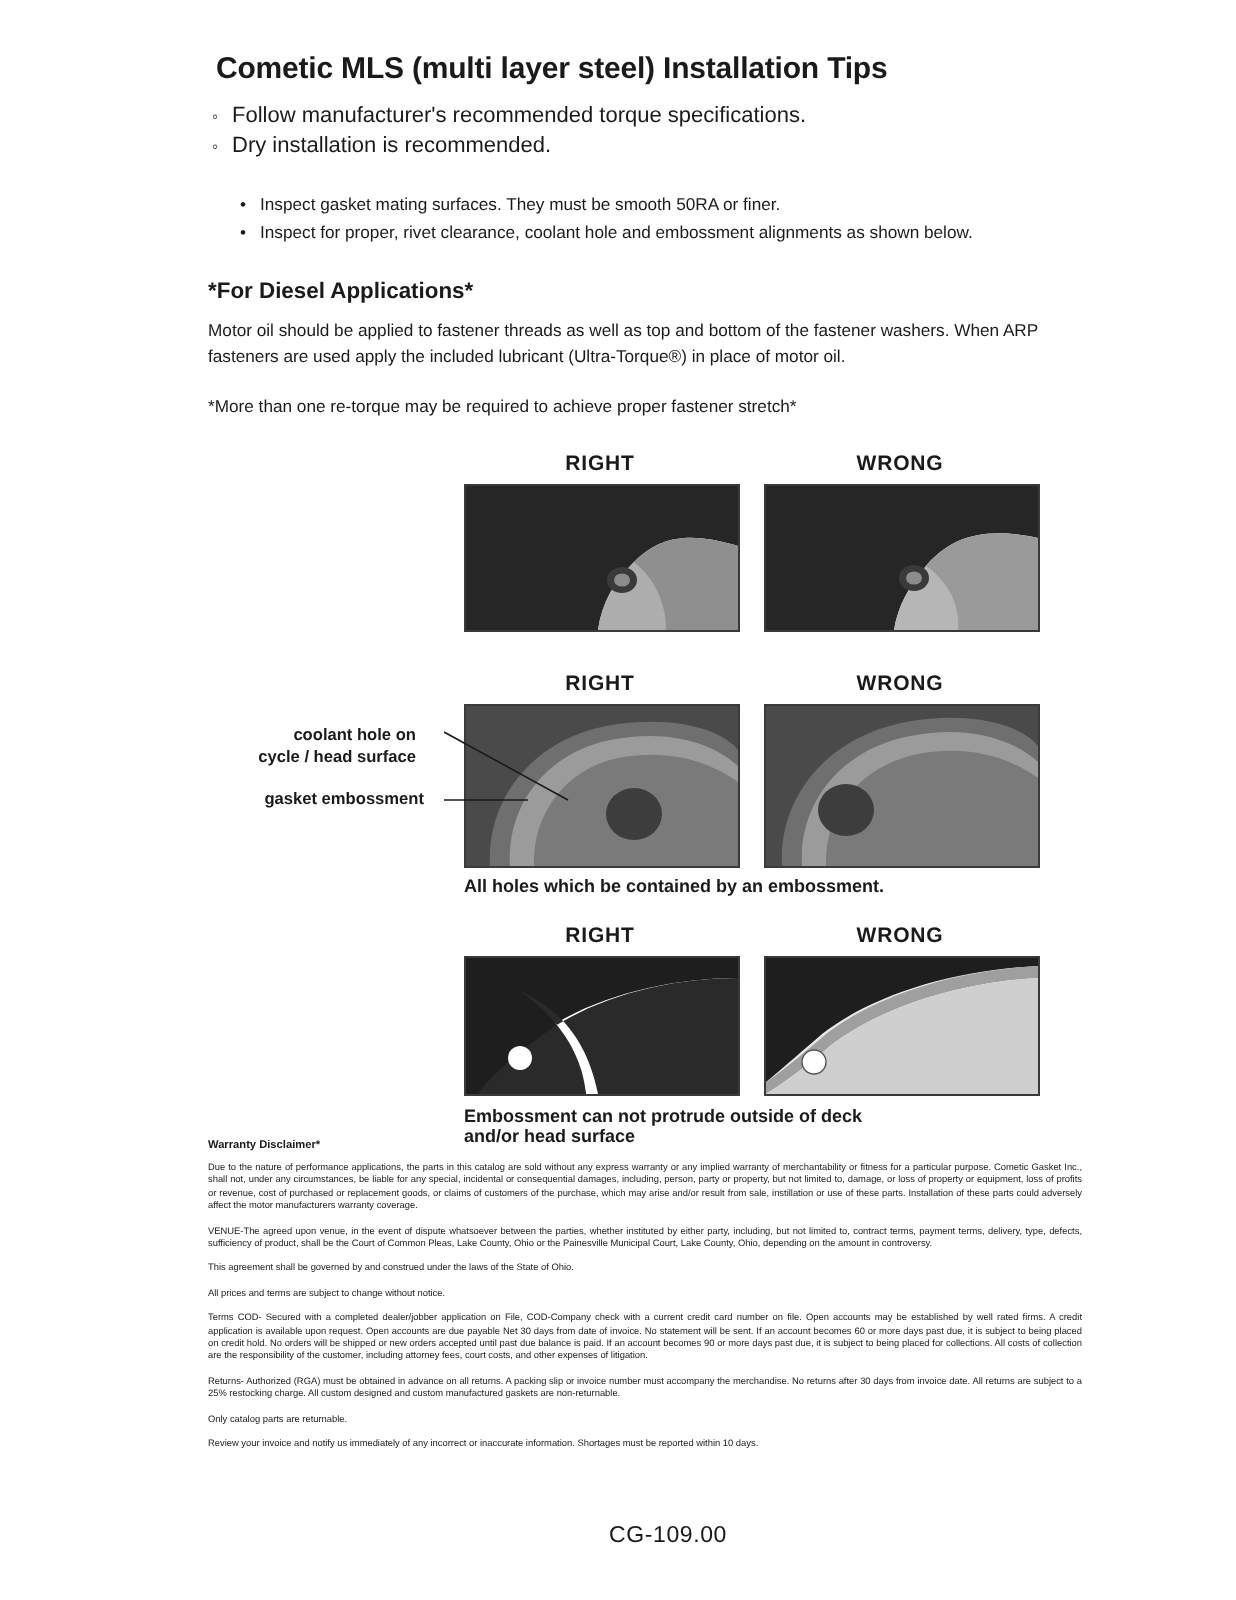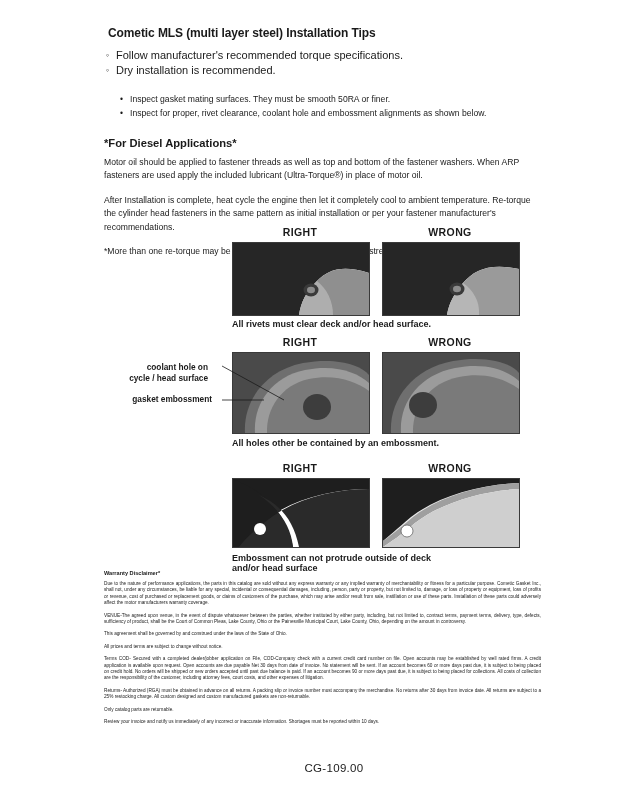--- a/index.html
+++ b/index.html
@@ -22,21 +22,21 @@
     height: 800px;
     padding: 0;
   }
   .content {
     position: absolute;
     left: 104px;
     top: 26px;
     width: 436px;
   }
   h1.title {
-    font-size: 12px;
+    font-size: 15px;
     font-weight: bold;
     margin: 0 0 9px 4px;
     letter-spacing: -0.1px;
   }
   ul.bullets {
     list-style: none;
     margin: 0;
     padding: 0;
   }
   ul.bullets > li {
@@ -161,21 +161,20 @@
       <li>Follow manufacturer's recommended torque specifications.</li>
       <li>Dry installation is recommended.</li>
     </ul>
     <ul class="subbullets" style="margin-left:14px;">
       <li>Inspect gasket mating surfaces.  They must be smooth 50RA or finer.</li>
       <li>Inspect for proper, rivet clearance, coolant hole and embossment alignments as shown below.</li>
     </ul>
 
     <h2 class="subhead">*For Diesel Applications*</h2>
     <p class="body">Motor oil should be applied to fastener threads as well as top and bottom of the fastener washers. When ARP fasteners are used apply the included lubricant (Ultra-Torque®) in place of motor oil.</p>
-    <p class="body">After Installation is complete, heat cycle the engine then let it completely cool to ambient temperature. Re-torque the cylinder head fasteners in the same pattern as initial installation or per your fastener manufacturer's recommendations.</p>
     <p class="body last">*More than one re-torque may be required to achieve proper fastener stretch*</p>
   </div>
 
   <div class="figures">
 
     <div class="fig-row" style="height:100px;">
       <div style="position:absolute; left:232px; top:0; width:136px;">
         <div class="fig-label">RIGHT</div>
       </div>
       <div style="position:absolute; left:382px; top:0; width:136px;">
@@ -197,21 +196,20 @@
         <svg width="136" height="72" viewBox="0 0 136 72">
           <rect x="0" y="0" width="136" height="72" fill="#ffffff"></rect>
           <path d="M0,0 L136,0 L136,26 C108,20 92,26 80,40 C71,51 66,60 64,72 L0,72 Z" fill="#262626"></path>
           <path d="M136,26 C108,20 92,26 80,40 C71,51 66,60 64,72 L136,72 Z" fill="#9a9a9a"></path>
           <path d="M80,40 C71,51 66,60 64,72 L96,72 C97,58 90,47 80,40 Z" fill="#d2d2d2" opacity="0.5"></path>
           <ellipse cx="74" cy="46" rx="7.5" ry="6.5" fill="#3a3a3a"></ellipse>
           <ellipse cx="74" cy="46" rx="4" ry="3.3" fill="#8c8c8c"></ellipse>
         </svg>
       </div>
 
-      <div class="caption" style="position:absolute; left:232px; top:90px; width:300px;">All rivets must clear deck and/or head surface.</div>
     </div>
 
     <div class="fig-row" style="height:116px; margin-top:10px;">
       <div style="position:absolute; left:232px; top:0; width:136px;">
         <div class="fig-label">RIGHT</div>
       </div>
       <div style="position:absolute; left:382px; top:0; width:136px;">
         <div class="fig-label">WRONG</div>
       </div>
 
@@ -242,21 +240,21 @@
         <div>cycle / head surface</div>
       </div>
       <div class="anno" style="position:absolute; left:80px; top:58px; width:132px;text-align:right;">
         <div>gasket embossment</div>
       </div>
       <svg width="120" height="90" viewBox="0 0 120 90" style="position:absolute; left:222px; top:24px; pointer-events:none;">
         <line x1="0" y1="6" x2="62" y2="40" stroke="#1a1a1a" stroke-width="0.8"></line>
         <line x1="0" y1="40" x2="42" y2="40" stroke="#1a1a1a" stroke-width="0.8"></line>
       </svg>
 
-      <div class="caption" style="position:absolute; left:232px; top:99px; width:320px;">All holes other be contained by an embossment.</div>
+      <div class="caption" style="position:absolute; left:232px; top:99px; width:320px;">All holes which be contained by an embossment.</div>
     </div>
 
     <div class="fig-row" style="height:110px; margin-top:10px;">
       <div style="position:absolute; left:232px; top:0; width:136px;">
         <div class="fig-label">RIGHT</div>
       </div>
       <div style="position:absolute; left:382px; top:0; width:136px;">
         <div class="fig-label">WRONG</div>
       </div>
 

